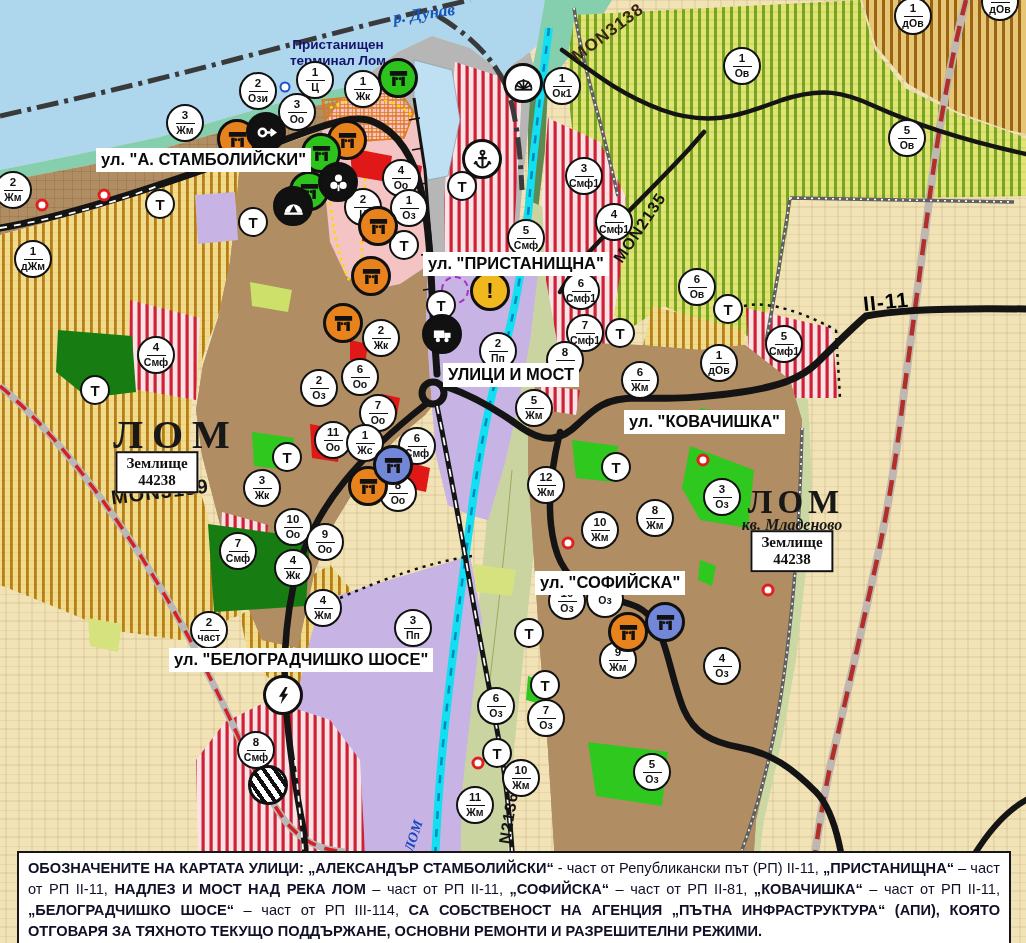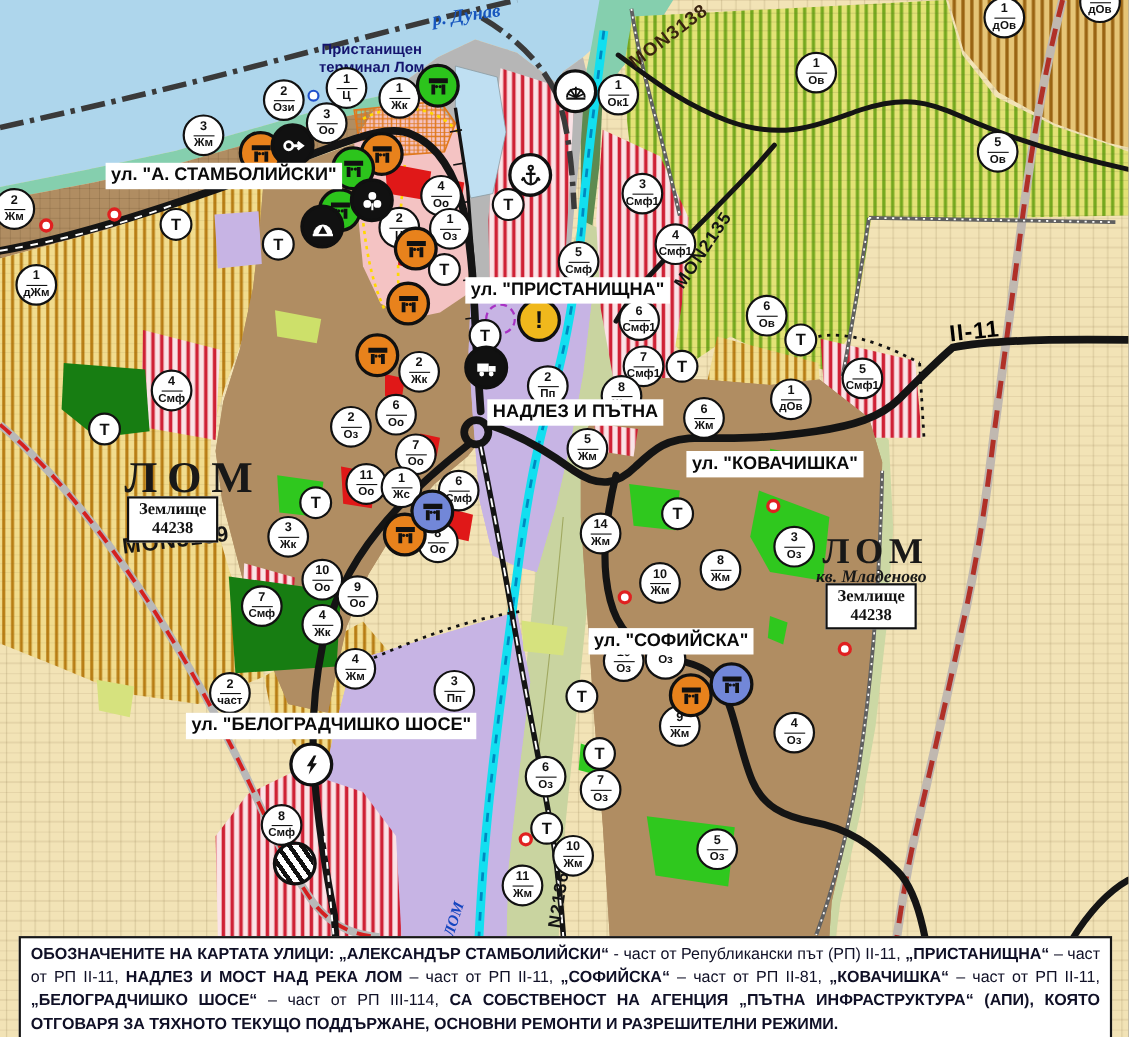--- a/index.html
+++ b/index.html
@@ -229,21 +229,21 @@
     <div>44238</div>
   </div>
   <div class="zembox" style="left:792px;top:551px;">
     <div>Землище</div>
     <div>44238</div>
   </div>
 
   <div id="labels-layer">
       <div class="slabel" style="left: 96px; top: 148px;">ул. "А. СТАМБОЛИЙСКИ"</div>
       <div class="slabel" style="left: 423px; top: 252px;">ул. "ПРИСТАНИЩНА"</div>
-      <div class="slabel" style="left: 443px; top: 363px;">НАДЛЕЗ И ПЪТНА</div>
+      <div class="slabel" style="left: 443px; top: 363px;">УЛИЦИ И МОСТ</div>
       <div class="slabel" style="left: 624px; top: 410px;">ул. "КОВАЧИШКА"</div>
       <div class="slabel" style="left: 535px; top: 571px;">ул. "СОФИЙСКА"</div>
       <div class="slabel" style="left: 169px; top: 648px;">ул. "БЕЛОГРАДЧИШКО ШОСЕ"</div>
       <div class="rlabel" style="left: 608px; top: 33px; --r: -37deg; font-size: 17px; color: rgb(58, 36, 16);">MON3138</div>
       <div class="rlabel" style="left: 640px; top: 228px; --r: -56deg; font-size: 16px; color: rgb(20, 20, 20);">MON2135</div>
       <div class="rlabel" style="left: 160px; top: 492px; --r: -7deg; font-size: 20px; color: rgb(20, 20, 20);">MON3139</div>
       <div class="rlabel" style="left: 509px; top: 818px; --r: -81deg; font-size: 16px; color: rgb(20, 20, 20);">N2136</div>
       <div class="rlabel" style="left: 886px; top: 302px; --r: -6deg; font-size: 21px; color: rgb(0, 0, 0);">II-11</div>
     </div>
   <div id="markers-layer">
@@ -446,21 +446,21 @@
         <span>7</span>
         <span class="bar"></span>
         <span class="code">Смф</span>
       </div>
       <div class="zm" style="left: 156px; top: 355px;">
         <span>4</span>
         <span class="bar"></span>
         <span class="code">Смф</span>
       </div>
       <div class="zm" style="left: 546px; top: 485px;">
-        <span>14</span>
+        <span>12</span>
         <span class="bar"></span>
         <span class="code">Жм</span>
       </div>
       <div class="zm" style="left: 600px; top: 530px;">
         <span>10</span>
         <span class="bar"></span>
         <span class="code">Жм</span>
       </div>
       <div class="zm" style="left: 655px; top: 518px;">
         <span>8</span>

